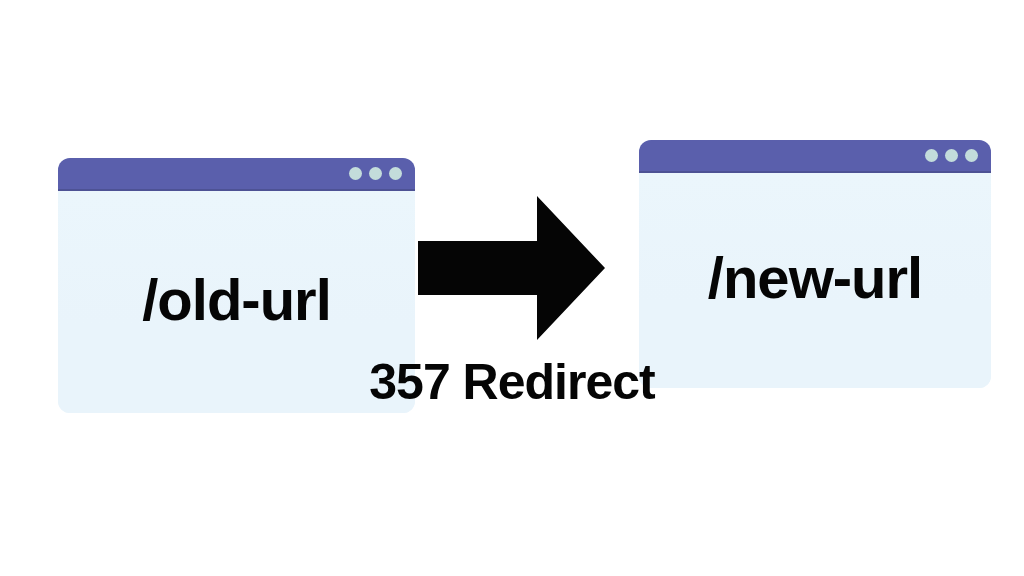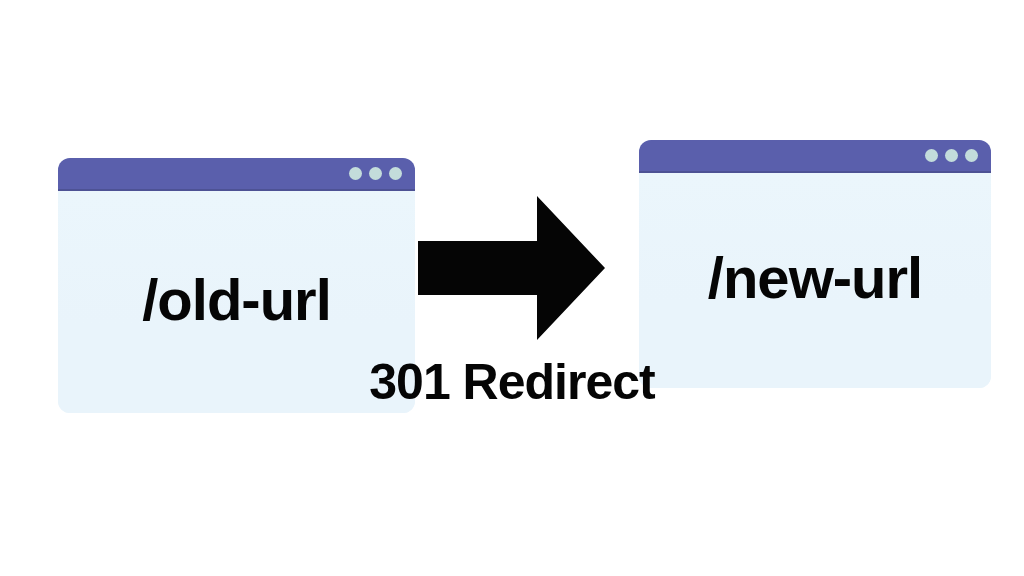--- a/index.html
+++ b/index.html
@@ -114,15 +114,15 @@
         <span class="dot"></span>
         <span class="dot"></span>
         <span class="dot"></span>
       </div>
     </div>
     <div class="window-body">
       <span class="url-label">/new-url</span>
     </div>
   </div>
 
-  <div class="caption">301 Redirect</div>
+  <div class="caption">357 Redirect</div>
 
 </div>
 
 </body></html>

